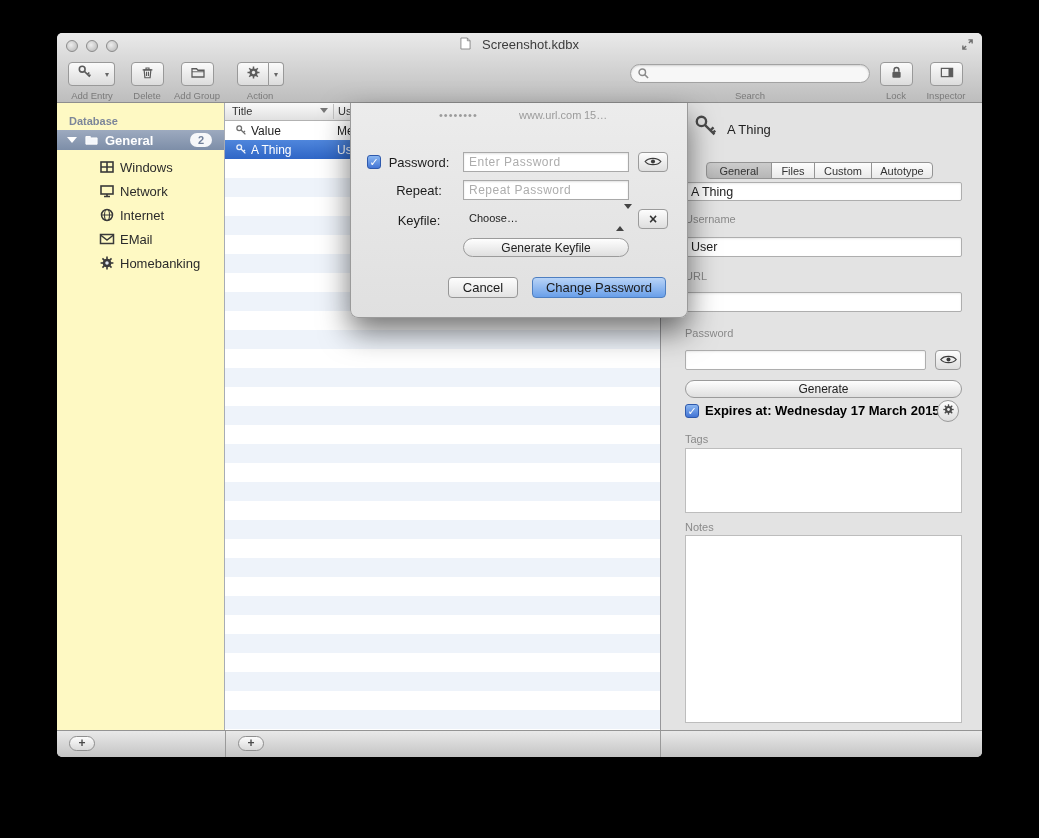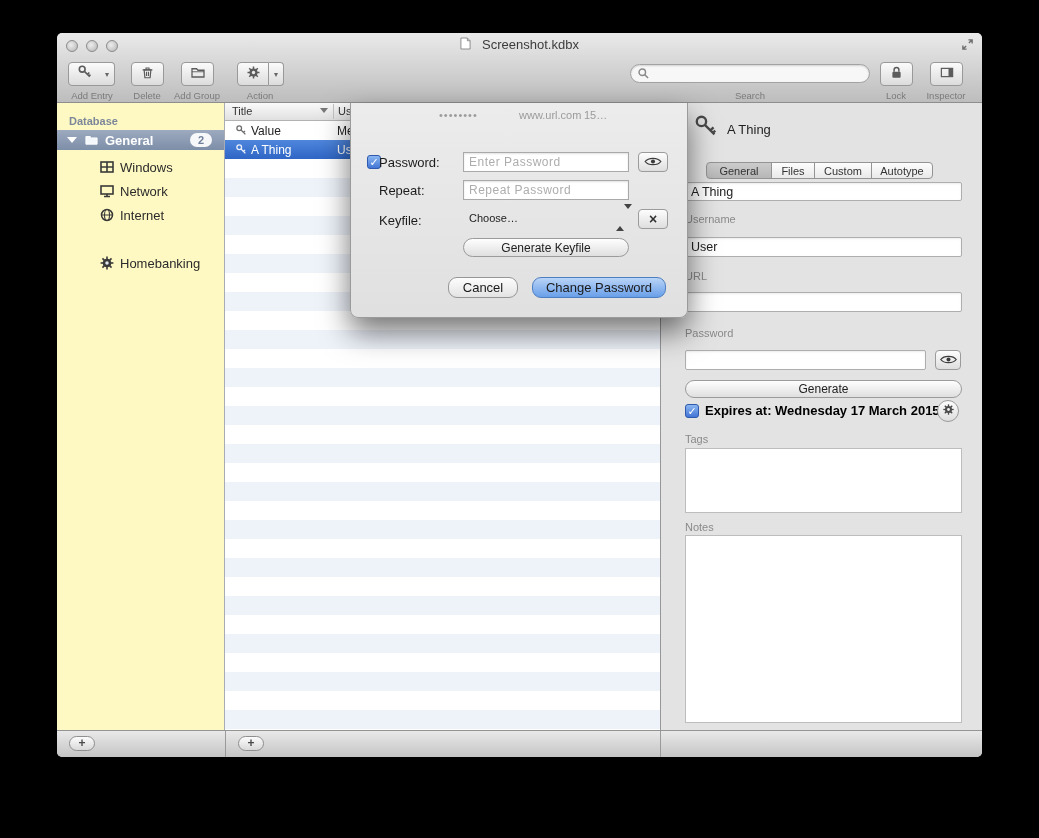--- a/index.html
+++ b/index.html
@@ -59,26 +59,26 @@
   .tab.last{border-radius:0 4px 4px 0;}
   .tab.sel{background:linear-gradient(#CCCCCC,#B6B6B6);}
   .checkbox{position:absolute;width:14px;height:14px;border-radius:3px;box-sizing:border-box;
     background:linear-gradient(#8BB7F1,#4375D5);border:1px solid #2E59AC;color:#FFF;
     font-size:11px;font-weight:bold;text-align:center;line-height:13px;}
   .smallbtn{position:absolute;box-sizing:border-box;border:1px solid #9B9B9B;border-radius:4px;
     background:linear-gradient(#FDFDFD,#DEDEDE);display:flex;align-items:center;justify-content:center;}
   .sheet{position:absolute;left:293px;top:70px;width:338px;height:215px;z-index:20;
     background:linear-gradient(#ECECEC,#E0E0E0);border:1px solid #9A9A9A;border-top:none;
     border-radius:0 0 8px 8px;box-shadow:0 14px 30px rgba(0,0,0,.55);box-sizing:border-box;}
-  .slabel{position:absolute;width:80px;text-align:left;font-size:13px;color:#1C1C1C;}
+  .slabel{position:absolute;width:80px;text-align:center;font-size:13px;color:#1C1C1C;}
   .sfield{position:absolute;box-sizing:border-box;width:166px;height:20px;border:1px solid #A9A9A9;background:#FFF;
     font-size:12px;color:#222;padding:0 5px;outline:none;box-shadow:inset 0 1px 2px rgba(0,0,0,.12);}
   .sfield::placeholder{color:#ADADAD;letter-spacing:.5px;}
   .ghost{position:absolute;top:6px;font-size:11px;color:#9B9B9B;}
-  .pushbtn{position:absolute;height:21px;box-sizing:border-box;border:1px solid #969696;border-radius:9px;
+  .pushbtn{position:absolute;height:21px;box-sizing:border-box;border:1px solid #969696;border-radius:4px;
     background:linear-gradient(#FDFDFD,#E3E3E3);font-size:13px;color:#1A1A1A;display:flex;align-items:center;justify-content:center;}
   .pushbtn.default{background:linear-gradient(#B9D4F7,#699FE9);border-color:#4E7FC1;}
   .bottombar{position:absolute;left:0;right:0;bottom:0;height:27px;background:linear-gradient(#E9E9E9,#C4C4C4);
     border-top:1px solid #949494;box-sizing:border-box;border-radius:0 0 5px 5px;z-index:5;}
   .plusbtn{position:absolute;top:5px;width:26px;height:15px;border-radius:8px;box-sizing:border-box;
     border:1px solid #8F8F8F;background:linear-gradient(#FCFCFC,#D9D9D9);color:#4A4A4A;
     font-size:12px;font-weight:bold;text-align:center;line-height:13px;}
   .vdiv{position:absolute;top:0;bottom:0;width:1px;background:#9A9A9A;}
   .stepper{display:inline-block;}
   .stepper .up{width:0;height:0;border-left:4px solid transparent;border-right:4px solid transparent;border-bottom:5px solid #444;margin-bottom:2px;}
@@ -225,20 +225,29 @@
     <div class="sideitem" style="top:100px">
       <span class="icn">
         <svg width="16" height="16" viewBox="0 0 16 16">
             <circle cx="8" cy="8" r="5.5" fill="none" stroke="#3A3A3A" stroke-width="1.5"></circle>
             <ellipse cx="8" cy="8" rx="2.5" ry="5.5" fill="none" stroke="#3A3A3A" stroke-width="1.1"></ellipse>
             <line x1="2.5" y1="8" x2="13.5" y2="8" stroke="#3A3A3A" stroke-width="1.1"></line>
           </svg>
       </span>
       <span class="lbl">Internet</span>
     </div>
+    <div class="sideitem" style="top:124px">
+      <span class="icn">
+        <svg width="16" height="16" viewBox="0 0 16 16">
+            <rect x="1.5" y="3.5" width="13" height="9" fill="none" stroke="#3A3A3A" stroke-width="1.5"></rect>
+            <path d="M1.5 4 L8 9 L14.5 4" fill="none" stroke="#3A3A3A" stroke-width="1.5"></path>
+          </svg>
+      </span>
+      <span class="lbl">EMail</span>
+    </div>
     <div class="sideitem" style="top:148px">
       <span class="icn">
         <svg width="16" height="16" viewBox="0 0 20 20">
             <g stroke="#3A3A3A" stroke-width="2">
               <line x1="10" y1="2" x2="10" y2="18"></line>
               <line x1="2" y1="10" x2="18" y2="10"></line>
               <line x1="4.3" y1="4.3" x2="15.7" y2="15.7"></line>
               <line x1="15.7" y1="4.3" x2="4.3" y2="15.7"></line>
             </g>
             <circle cx="10" cy="10" r="5.4" fill="#3A3A3A"></circle>

